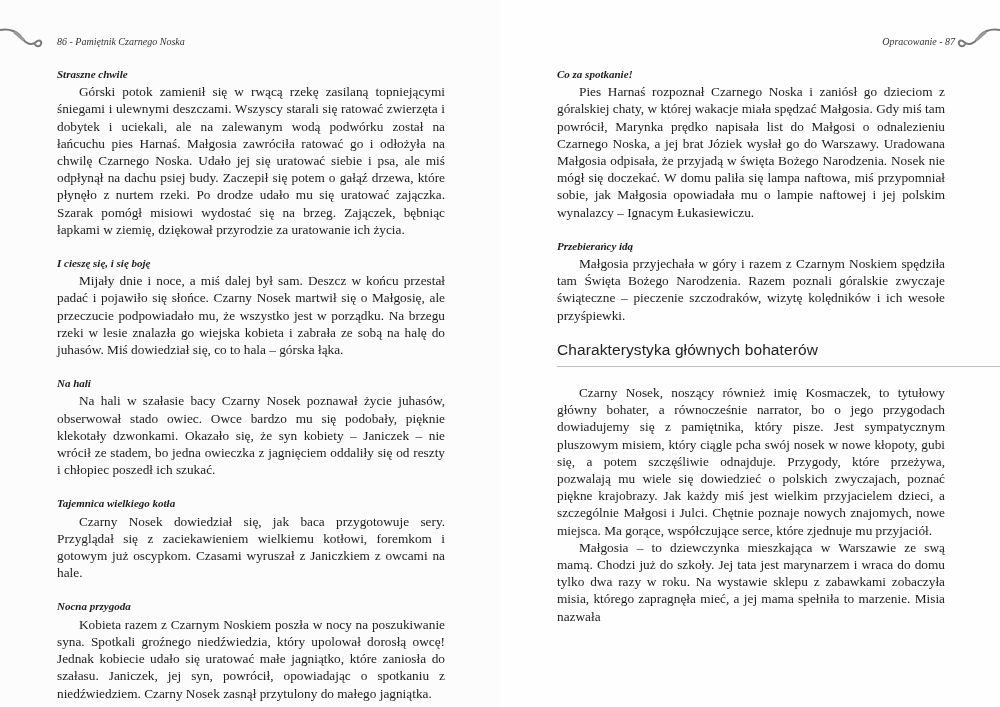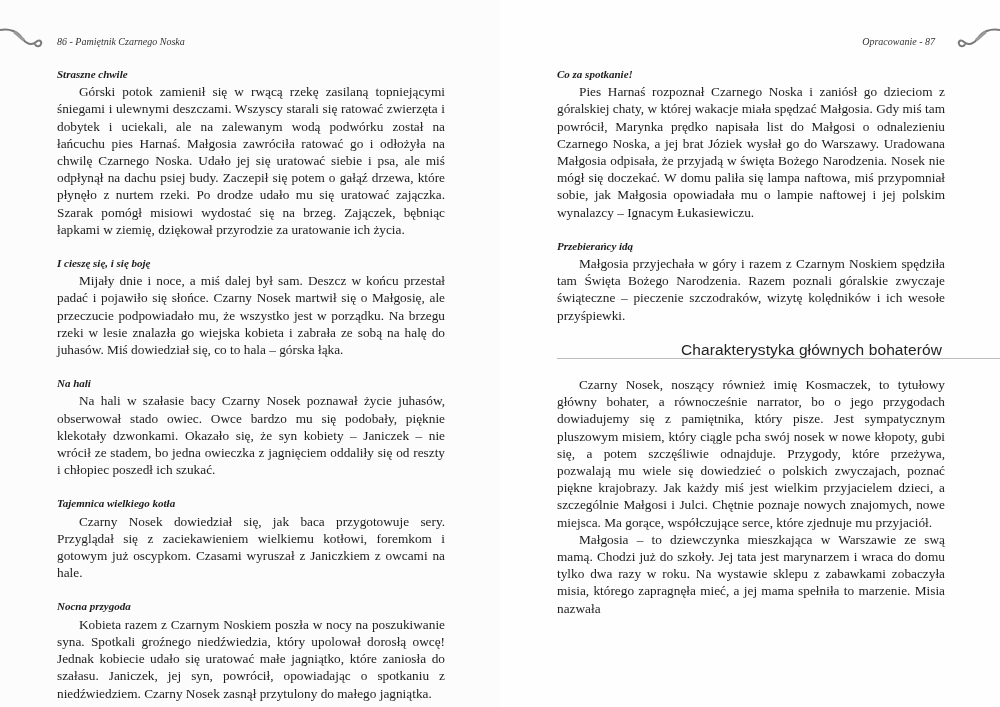--- a/index.html
+++ b/index.html
@@ -11,42 +11,42 @@
   }
   .page { position: absolute; top: 0; height: 707px; }
   .page-left { left: 0; width: 500px; background: #fcfcfc; }
   .page-right { left: 500px; width: 500px; background: #fefefe; }
   .running-head {
     position: absolute; top: 36px;
     font-family: "Liberation Serif", serif; font-style: italic;
     font-size: 10px; color: #333;
   }
   .running-head.left { left: 57px; }
-  .running-head.right { right: 65px; text-align: right; }
+  .running-head.right { right: 45px; text-align: right; }
   .ornament { position: absolute; top: 24px; }
   .ornament.left { left: 0; }
   .ornament.right { right: 0; }
   .column {
     position: absolute; top: 66px;
     font-family: "Liberation Serif", serif;
     font-size: 13.3px; line-height: 17.2px;
   }
   .page-left .column { left: 57px; width: 388px; }
   .page-right .column { left: 57px; width: 388px; }
   .section { margin-bottom: 17px; }
   .section-title {
     font-style: italic; font-weight: bold; font-size: 11px; margin: 0;
   }
   .para { margin: 0; text-indent: 22px; text-align: justify; }
   .chapter-heading {
     margin-top: 12px; margin-left: 0; width: 443px;
-    text-align: right; padding-right: 58px; box-sizing: border-box;
+    text-align: left; padding-right: 58px; box-sizing: border-box;
     font-family: "Liberation Sans", sans-serif; font-size: 15.5px;
     color: #222; letter-spacing: 0.1px;
-    border-bottom: 1px solid #bdbdbd; padding-bottom: 0;
+    border-bottom: 1px solid #bdbdbd; padding-bottom: 8px;
     margin-bottom: 17px;
   }
   .bold { font-weight: normal; }
 </style>
 </head>
 <body>
 
 <div class="page page-left">
   <svg class="ornament left" width="46" height="26" viewBox="0 0 46 26">
     <path d="M0 6 C10 4, 18 8, 22 14 C26 20, 32 22, 36 18 C39 15, 42 17, 41 20 C40 23, 36 23, 35 20" fill="none" stroke="#7a7a7a" stroke-width="2"></path>

